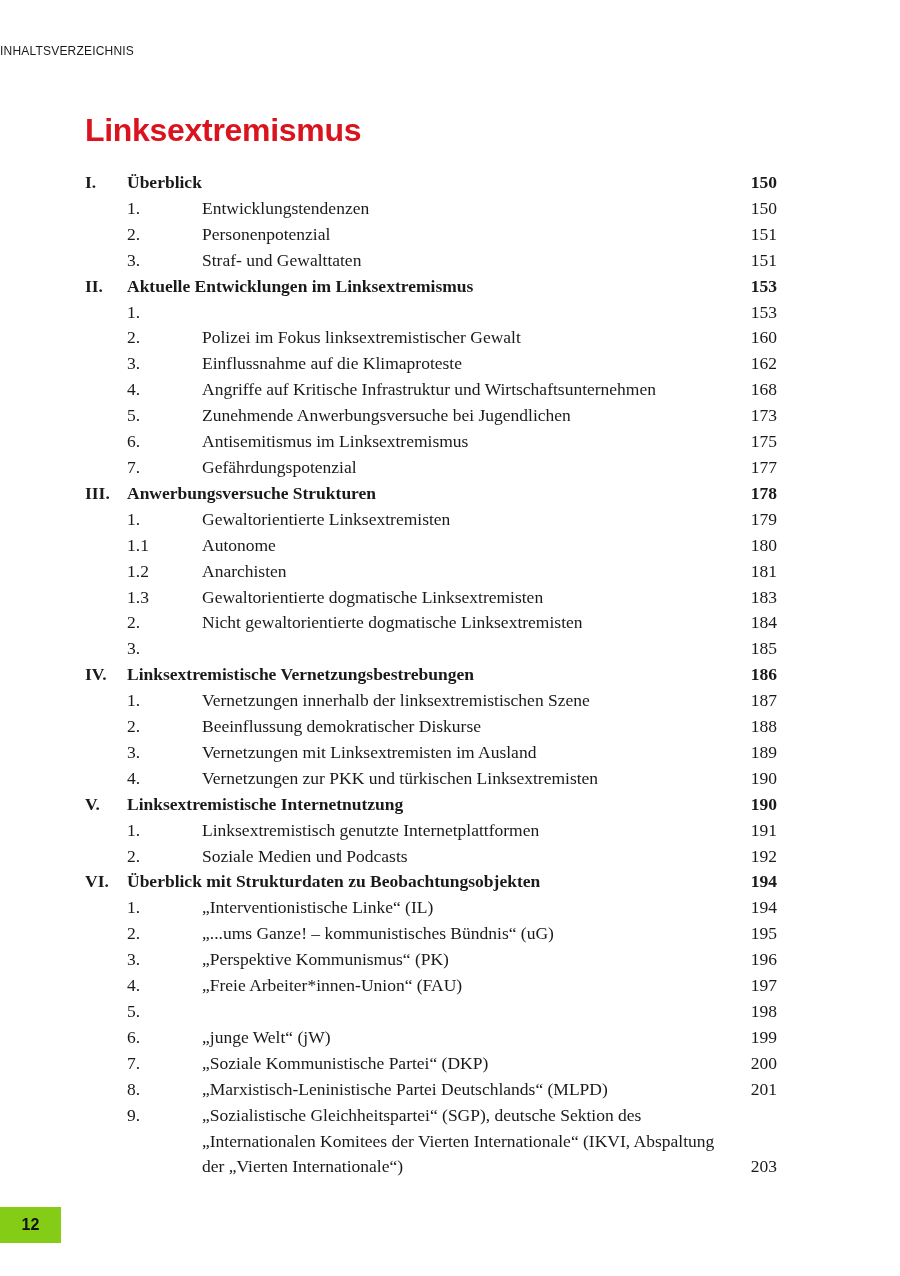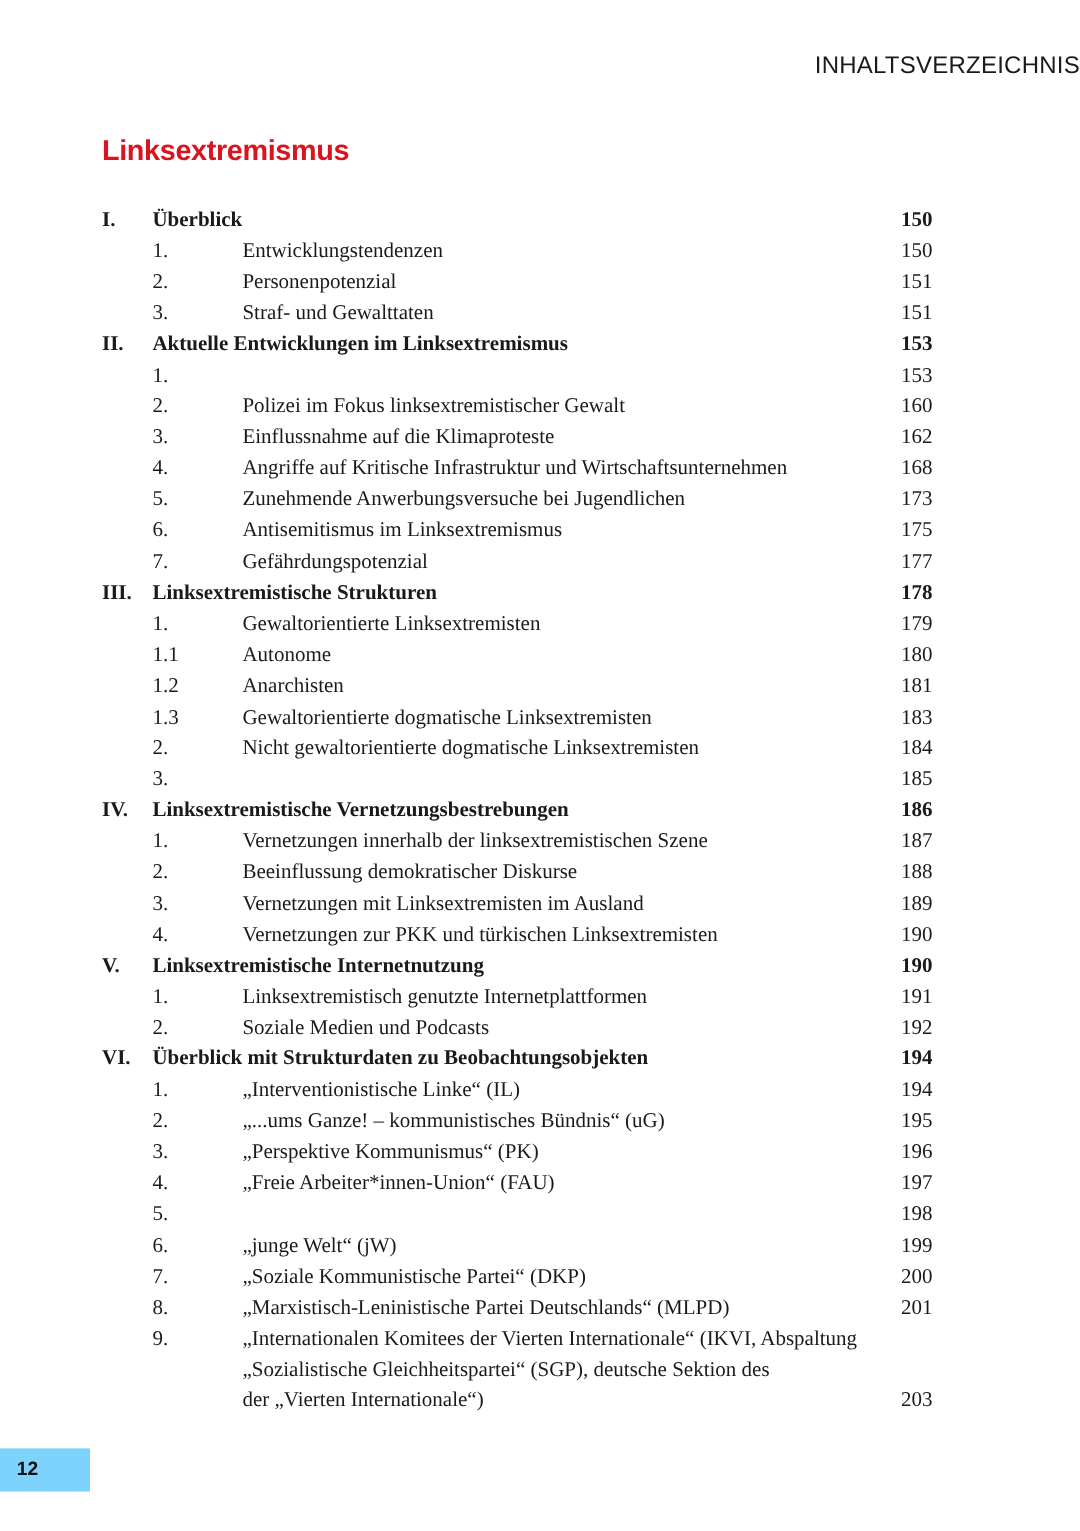--- a/index.html
+++ b/index.html
@@ -12,33 +12,33 @@
       height: 1276px;
       position: relative;
       overflow: hidden;
       color: #1a1a1a;
     }
     .running-header {
       position: absolute;
       top: 44px;
       left: 0;
       width: 900px;
-      text-align: right;
+      text-align: left;
       font-family: "Liberation Sans", sans-serif;
-      font-size: 20px;
+      font-size: 12px;
       letter-spacing: 0.2px;
       color: #1a1a1a;
     }
     .section-title {
       position: absolute;
       top: 112px;
       left: 85px;
       font-family: "Liberation Sans", sans-serif;
       font-weight: bold;
-      font-size: 24px;
+      font-size: 32px;
       color: #d9141e;
       letter-spacing: -0.3px;
     }
     .toc {
       position: absolute;
       top: 170px;
       left: 85px;
       width: 692px;
       font-family: "Liberation Serif", serif;
       font-size: 17.5px;
@@ -78,28 +78,27 @@
       position: absolute;
       right: 0;
       bottom: 0;
     }
     .page-number-box {
       position: absolute;
       left: 0;
       top: 1207px;
       width: 61px;
       height: 36px;
-      background: #7dd3fc;
+      background: #84cc16;
       font-family: "Liberation Sans", sans-serif;
       font-weight: bold;
       font-size: 16px;
       line-height: 36px;
-      text-align: left;
+      text-align: center;
       color: #111111;
-      padding-left: 14px;
     }
   </style>
 </head>
 <body>
 
 <div class="running-header">INHALTSVERZEICHNIS</div>
 
 <h1 class="section-title" style="margin:0;">Linksextremismus</h1>
 
 <div class="toc">
@@ -160,21 +159,21 @@
     <span class="page">175</span>
   </div>
   <div class="toc-row">
     <span class="num-sub">7.</span>
     <span class="label-sub">Gefährdungspotenzial</span>
     <span class="page">177</span>
   </div>
 
   <div class="toc-row chapter">
     <span class="num-chapter">III.</span>
-    <span class="label-chapter">Linksextremistische Strukturen</span>
+    <span class="label-chapter">Anwerbungsversuche Strukturen</span>
     <span class="page">178</span>
   </div>
   <div class="toc-row">
     <span class="num-sub">1.</span>
     <span class="label-sub">Gewaltorientierte Linksextremisten</span>
     <span class="page">179</span>
   </div>
   <div class="toc-row">
     <span class="num-sub">1.1</span>
     <span class="label-sub">Autonome</span>
@@ -282,22 +281,22 @@
     <span class="page">200</span>
   </div>
   <div class="toc-row">
     <span class="num-sub">8.</span>
     <span class="label-sub">„Marxistisch-Leninistische Partei Deutschlands“ (MLPD)</span>
     <span class="page">201</span>
   </div>
   <div class="toc-row">
     <span class="num-sub">9.</span>
     <span class="label-sub">
+      <span class="label-line">„Sozialistische Gleichheitspartei“ (SGP), deutsche Sektion des</span>
       <span class="label-line">„Internationalen Komitees der Vierten Internationale“ (IKVI, Abspaltung</span>
-      <span class="label-line">„Sozialistische Gleichheitspartei“ (SGP), deutsche Sektion des</span>
       <span class="label-line">der „Vierten Internationale“)</span>
     </span>
     <span class="page">203</span>
   </div>
 
 </div>
 
 <div class="page-number-box">12</div>
 
 </body></html>

